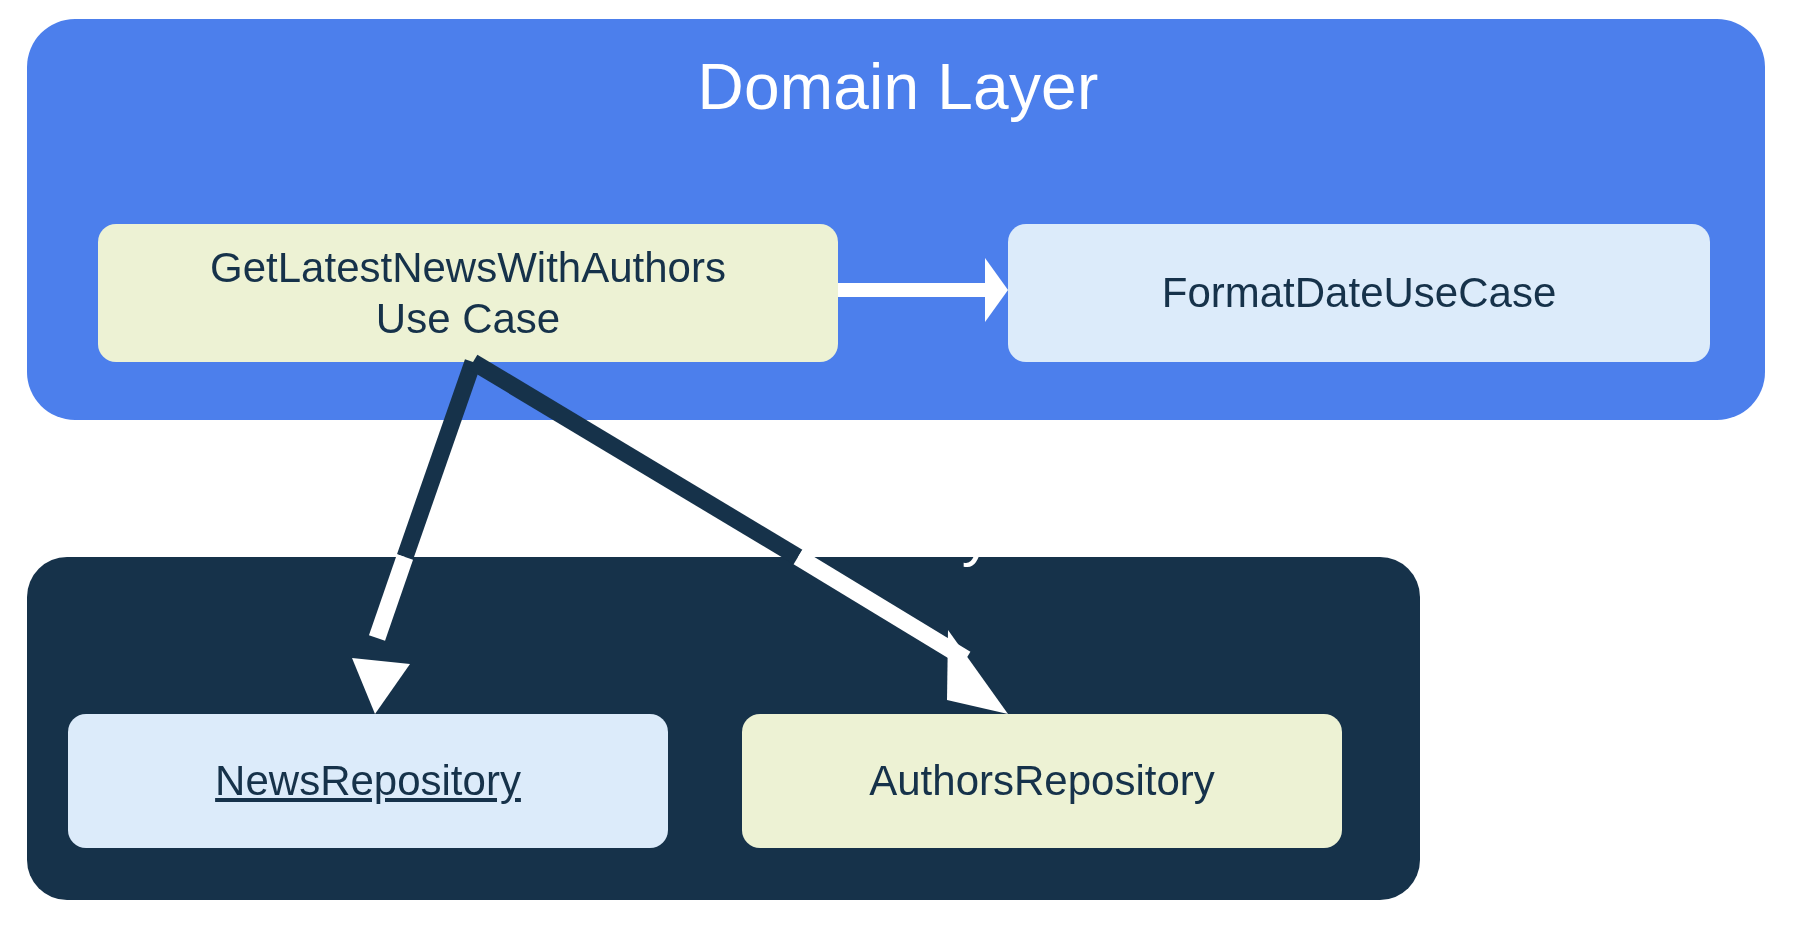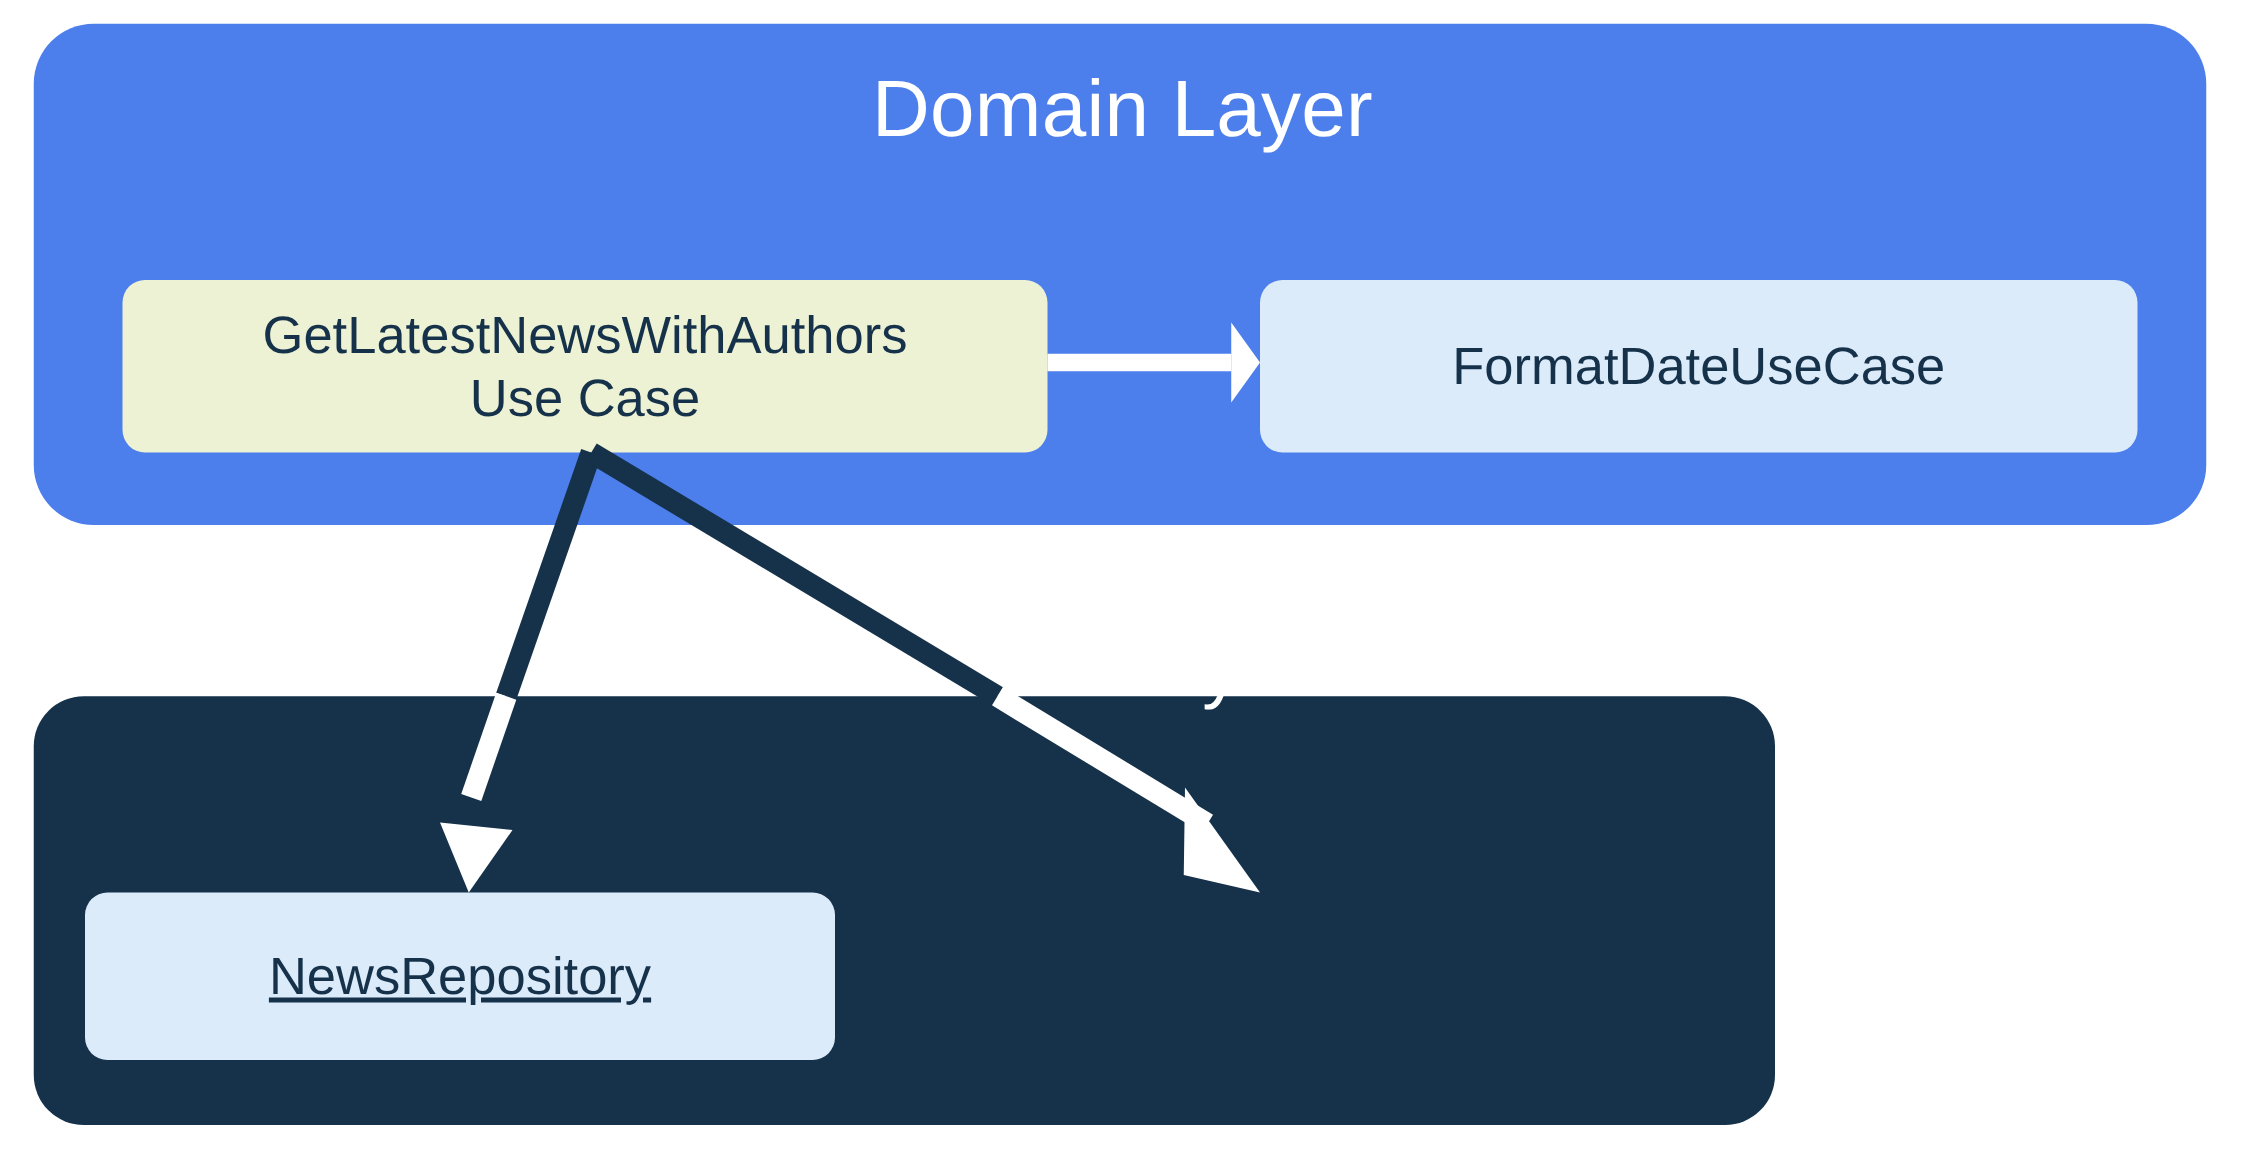--- a/index.html
+++ b/index.html
@@ -138,20 +138,21 @@
   <div class="node cream" id="node-get-latest-news">GetLatestNewsWithAuthors
 Use Case</div>
 
   <div class="node lightblue" id="node-format-date">FormatDateUseCase</div>
 
   <div class="layer" id="data-layer"></div>
   <div class="layer-title" id="data-layer-title">Data Layer</div>
 
   <div class="node lightblue" id="node-news-repository">NewsRepository</div>
 
+  <div class="node cream" id="node-authors-repository">AuthorsRepository</div>
 
   <svg id="connectors" viewBox="0 0 1796 928" width="1796" height="928">
 
     <g>
       <line x1="838" y1="290" x2="985" y2="290" stroke="#FFFFFF" stroke-width="14"></line>
       <polygon points="985,258 1008,290 985,322" fill="#FFFFFF"></polygon>
     </g>
 
     <g>
       <line x1="473" y1="362" x2="405" y2="557" stroke="#16324A" stroke-width="17" stroke-linecap="butt"></line>

